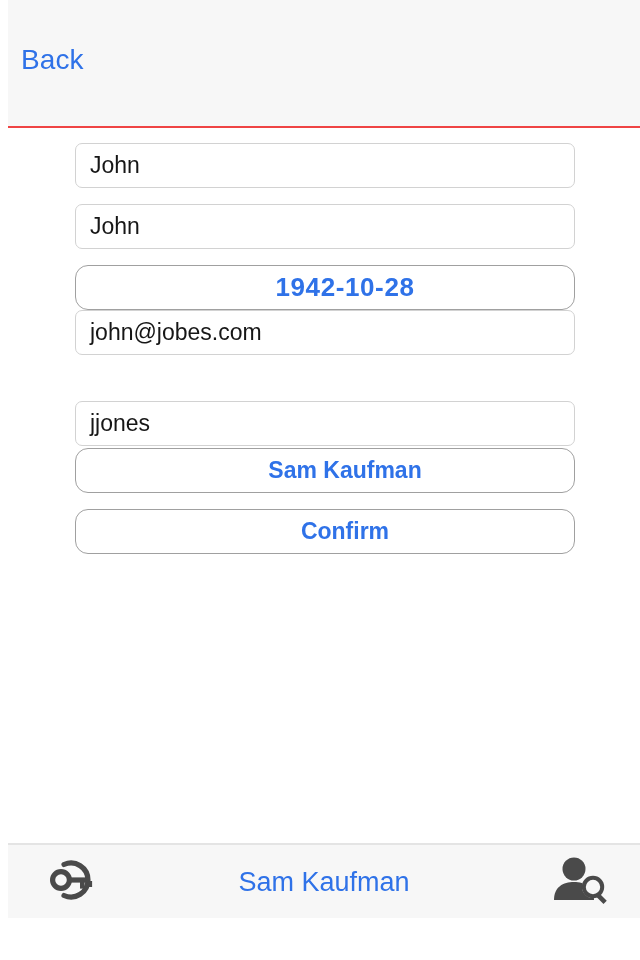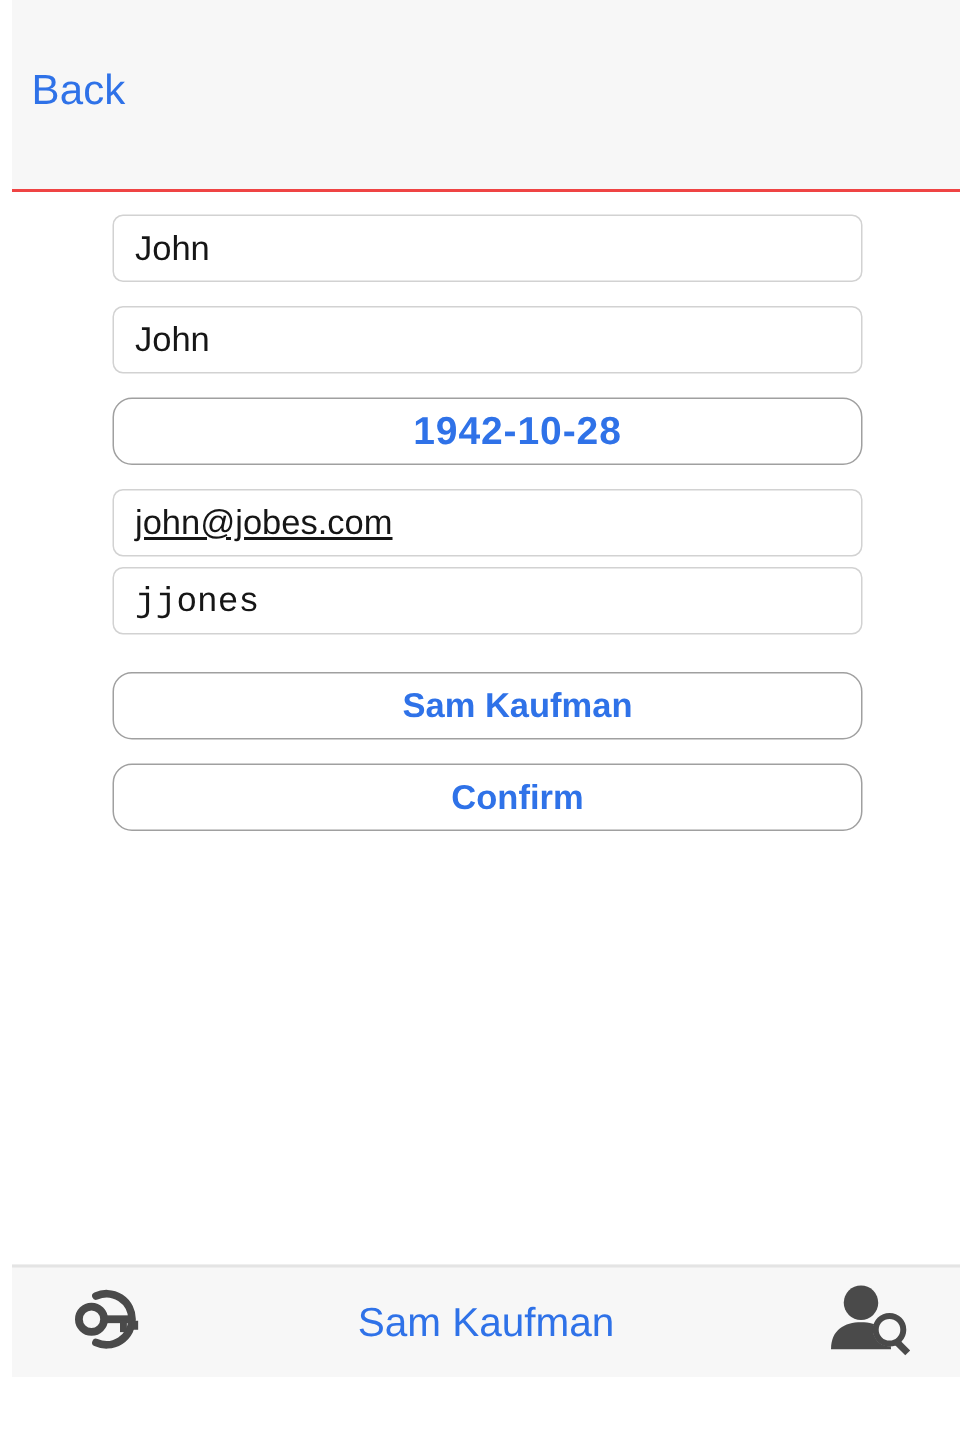--- a/index.html
+++ b/index.html
@@ -135,22 +135,22 @@
 <div class="app">
 
   <div class="header">
     <div class="back-link">Back</div>
   </div>
 
   <div class="form" id="form-area">
       <div class="row text-field" style="top: 43px;">John</div>
       <div class="row text-field" style="top: 104px;">John</div>
       <div class="row action-button emphasis" style="top: 165px;">1942-10-28</div>
-      <div class="row text-field" style="top: 226px; text-decoration: underline;">john@jobes.com</div>
-      <div class="row text-field" style="top: 278px; font-family: Liberation Mono, monospace;">jjones</div>
+      <div class="row text-field" style="top: 210px;">john@jobes.com</div>
+      <div class="row text-field" style="top: 301px;">jjones</div>
       <div class="row action-button label-bold" style="top: 348px;">Sam Kaufman</div>
       <div class="row action-button label-bold" style="top: 409px; text-align: center;">Confirm</div>
     </div>
 
   <div class="bottom-bar">
 
     <span class="bottom-icon left">
       <svg width="56" height="46" viewBox="0 0 56 46" xmlns="http://www.w3.org/2000/svg">
         <path d="M18 7.5 A17 17 0 1 1 18 38.5" fill="none" stroke="#4a4a4a" stroke-width="5.2" stroke-linecap="round"></path>
         <circle cx="15" cy="23" r="8.4" fill="none" stroke="#4a4a4a" stroke-width="5.2"></circle>

